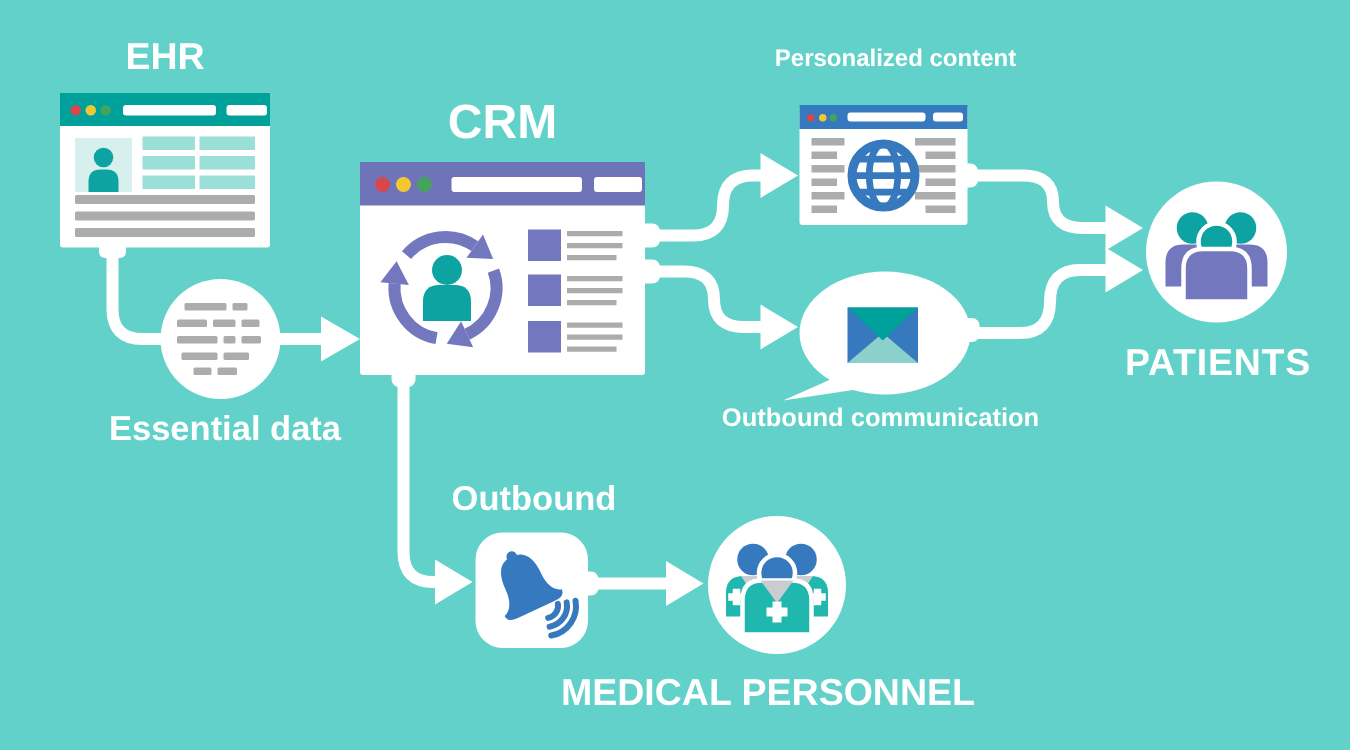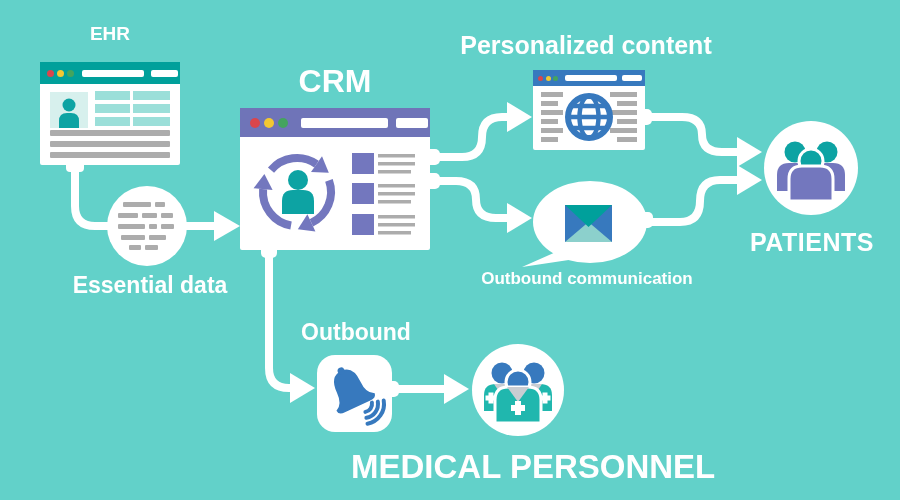--- a/index.html
+++ b/index.html
@@ -67,21 +67,21 @@
     <path class="s-white" d="M646,222 H680 Q700,222 700,201 Q700,180 720,180 H739"></path>
     <polygon class="f-white" points="762,180 737,165 737,195"></polygon>
 
     <path class="s-white" d="M269,249 V368 Q269,388 289,388 H292"></path>
     <polygon class="f-white" points="315,388 290,373 290,403"></polygon>
 
     <path class="s-white" d="M391,389 H446"></path>
     <polygon class="f-white" points="469,389 444,374 444,404"></polygon>
   </svg>
 
-  <div class="label" style="left:40px;top:23px;width:140px;font-size:19px">EHR</div>
+  <div class="label" style="left:40px;top:23px;width:140px;font-size:25px">EHR</div>
 
   <div class="window" style="left:40px;top:62px;width:140px;height:103px">
     <div class="win-header" style="height:22px;background:var(--teal-dark,#00A09B);padding-left:7px;gap:3px">
       <span class="dot" style="width:7px;height:7px;background:var(--dot-red,#D9464C)"></span>
       <span class="dot" style="width:7px;height:7px;background:var(--dot-yellow,#F2C832)"></span>
       <span class="dot" style="width:7px;height:7px;background:var(--dot-green,#44A45E)"></span>
       <span class="bar" style="width:62px;height:7px;margin-left:5px"></span>
       <span class="bar" style="width:27px;height:7px;margin-left:4px"></span>
     </div>
     <svg class="abs" style="left:0;top:22px" width="140" height="81">
@@ -153,21 +153,21 @@
       <rect x="138" y="47" width="37" height="3.5" class="f-gray"></rect>
       <rect x="138" y="55" width="37" height="3.5" class="f-gray"></rect>
       <rect x="138" y="63" width="33" height="3.5" class="f-gray"></rect>
       <rect x="112" y="77" width="22" height="21" class="f-purple"></rect>
       <rect x="138" y="78" width="37" height="3.5" class="f-gray"></rect>
       <rect x="138" y="86" width="37" height="3.5" class="f-gray"></rect>
       <rect x="138" y="94" width="33" height="3.5" class="f-gray"></rect>
     </svg>
   </div>
 
-  <div class="label" style="left:436px;top:30px;width:300px;font-size:25px">Personalized content</div>
+  <div class="label" style="left:447px;top:30px;width:300px;font-size:16px">Personalized content</div>
 
   <div class="window" style="left:533px;top:70px;width:112px;height:80px">
     <div class="win-header" style="height:16px;background:var(--blue,#3779BE);padding-left:5px;gap:2.5px">
       <span class="dot" style="width:5px;height:5px;background:var(--dot-red,#D9464C)"></span>
       <span class="dot" style="width:5px;height:5px;background:var(--dot-yellow,#F2C832)"></span>
       <span class="dot" style="width:5px;height:5px;background:var(--dot-green,#44A45E)"></span>
       <span class="bar" style="width:52px;height:6px;margin-left:4px"></span>
       <span class="bar" style="width:20px;height:6px;margin-left:3px"></span>
     </div>
     <svg class="abs" style="left:0;top:16px" width="112" height="64">
@@ -243,15 +243,15 @@
       <polygon class="f-collar" points="54,40 70,40 62,52"></polygon>
       <rect x="70.5" y="48.5" width="5" height="11" class="f-white"></rect>
       <rect x="67.5" y="51.5" width="11" height="5" class="f-white"></rect>
       <circle cx="46" cy="38" r="12" class="f-blue outlined"></circle>
       <path class="f-medteal outlined" d="M23,79 V56 Q23,43 36,43 H56 Q69,43 69,56 V79 Z"></path>
       <polygon class="f-collar" points="35,43 57,43 46,58"></polygon>
       <rect x="43" y="57" width="6" height="14" class="f-white"></rect>
       <rect x="39" y="61" width="14" height="6" class="f-white"></rect>
     </svg>
   </div>
-  <div class="label" style="left:351px;top:447px;width:350px;font-size:33px">MEDICAL PERSONNEL</div>
+  <div class="label" style="left:337px;top:447px;width:350px;font-size:25px">MEDICAL PERSONNEL</div>
 
 </div>
 
 </body></html>

